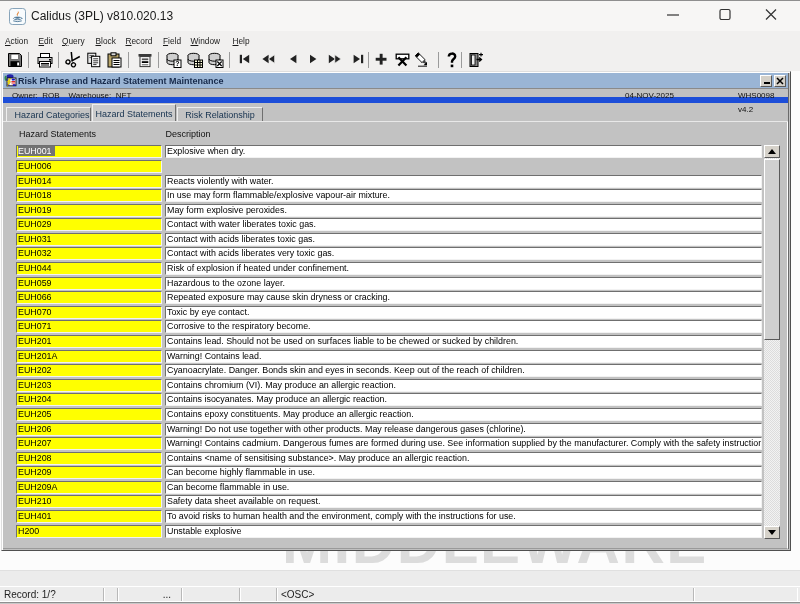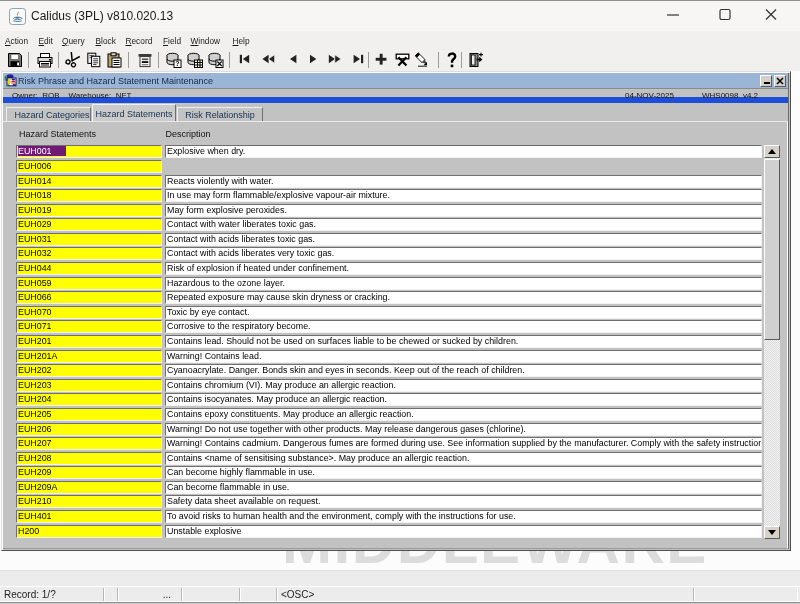--- a/index.html
+++ b/index.html
@@ -27,21 +27,21 @@
 #mdi { position:absolute; left:0; top:71px; width:800px; height:515px; background:#fcfcfc; overflow:hidden; }
 #watermark { position:absolute; left:282px; top:436.5px; font-size:60px; font-weight:bold; letter-spacing:1.6px; color:#dcdcdc; font-family:"Liberation Sans",sans-serif; }
 
 
 #win { position:absolute; left:1px; top:0px; width:790px; height:480px;
   background:#c2c2c2;
   border:1px solid; border-color:#dedede #505050 #505050 #dedede;
   box-shadow: inset 1px 1px 0 #ffffff, inset -1px -1px 0 #c0c0c0, inset -2px -2px 0 #6a6a6a; }
 #wtitle { position:absolute; left:1px; top:1px; width:785px; height:15px; background:#9ab5d5; }
 #wicon { position:absolute; left:1px; top:0.5px; width:13px; height:13px; }
-#wtitletext { position:absolute; left:15px; top:0; height:15px; line-height:16px; font-size:9px; font-weight:normal; color:#16294a; }
+#wtitletext { position:absolute; left:15px; top:0; height:15px; line-height:16px; font-size:9px; font-weight:bold; color:#16294a; }
 .twbtn { position:absolute; top:1.5px; width:12px; height:12px; background:#d4d0c8;
   border:1px solid; border-color:#ffffff #5a5a5a #5a5a5a #ffffff;
   font-size:9px; font-weight:bold; color:#000; text-align:center; line-height:10px; }
 #twmin { left:757px; } #twclose { left:771px; }
 
 
 #ownerbar { position:absolute; left:1px; top:16px; width:785px; height:15px; background:#c1c1c1; border-top:1px solid #8a8a8a; border-bottom:6px solid #1d4ed8; }
 #ownerbar span { position:absolute; top:0; height:14px; line-height:14px; font-size:8px; color:#111; }
 
 
@@ -56,21 +56,21 @@
 #canvas { position:absolute; left:1px; top:49.5px; width:785px; height:427px; background:#c2c2c2; border-right:1px solid #ffffff; border-bottom:1px solid #9a9a9a; }
 
 
 .hlabel { position:absolute; top:57.5px; height:9px; line-height:9px; font-size:9px; color:#111; }
 
 
 .fld { position:absolute; height:13px; line-height:11.5px; font-size:8.9px; color:#000;
   border:1px solid; border-color:#6f6f6f #f2f2f2 #f2f2f2 #6f6f6f; padding-left:1.5px; white-space:nowrap; overflow:hidden; }
 .yf { left:13.5px; width:146px; background:#ffff00; }
 .wf { left:162.5px; width:597.5px; background:#ffffff; }
-.sel { background:#701a75; color:#fff; padding-right:14px; }
+.sel { background:#737373; color:#fff; padding-right:3px; }
 
 
 #sbar { position:absolute; left:762px; top:73.3px; width:16px; height:394px; background:#e9e9e9;
   background-image: repeating-conic-gradient(#dcdcdc 0% 25%, #f2f2f2 0% 50%); background-size:2px 2px; }
 .sbtn { position:absolute; left:0; width:16px; height:13px; background:#d6d2ca;
   border:1px solid; border-color:#ffffff #5a5a5a #5a5a5a #ffffff; }
 #sup { top:0; } #sdown { bottom:0; }
 #sthumb { position:absolute; left:0; top:14px; width:16px; height:181px; background:#d0d0d0;
   border:1px solid; border-color:#ffffff #5a5a5a #5a5a5a #ffffff; }
 .arr { display:block; margin:3px auto 0; width:0; height:0; }
@@ -269,21 +269,21 @@
         </div>
       <div class="twbtn" id="twclose">
           <svg width="10" height="10" style="position:absolute;left:0;top:0;" viewBox="0 0 10 10">
             <path d="M2 2 L8 8 M8 2 L2 8" stroke="#000" stroke-width="1.5"></path>
           </svg>
         </div>
     </div>
     <div id="ownerbar">
       <span style="left:9px;">Owner:&nbsp; ROB&nbsp;&nbsp;&nbsp; Warehouse:&nbsp; NFT</span>
       <span style="left:622px;">04-NOV-2025</span>
-      <span style="left:699px;">WHS0098&nbsp; v4.2</span>
+      <span style="left:735px;">WHS0098&nbsp; v4.2</span>
     </div>
     <div class="tab" id="tab1">Hazard Categories</div>
     <div class="tab" id="tab2">Hazard Statements</div>
     <div class="tab" id="tab3">Risk Relationship</div>
     <div id="tabline"></div>
     <div id="canvas"></div>
     <span class="hlabel" style="left:17px;">Hazard Statements</span>
     <span class="hlabel" style="left:163.5px;">Description</span>
 <div class="fld yf" style="top:73.3px"><span class="sel">EUH001</span></div>
       <div class="fld wf" style="top:73.3px">Explosive when dry.</div>

